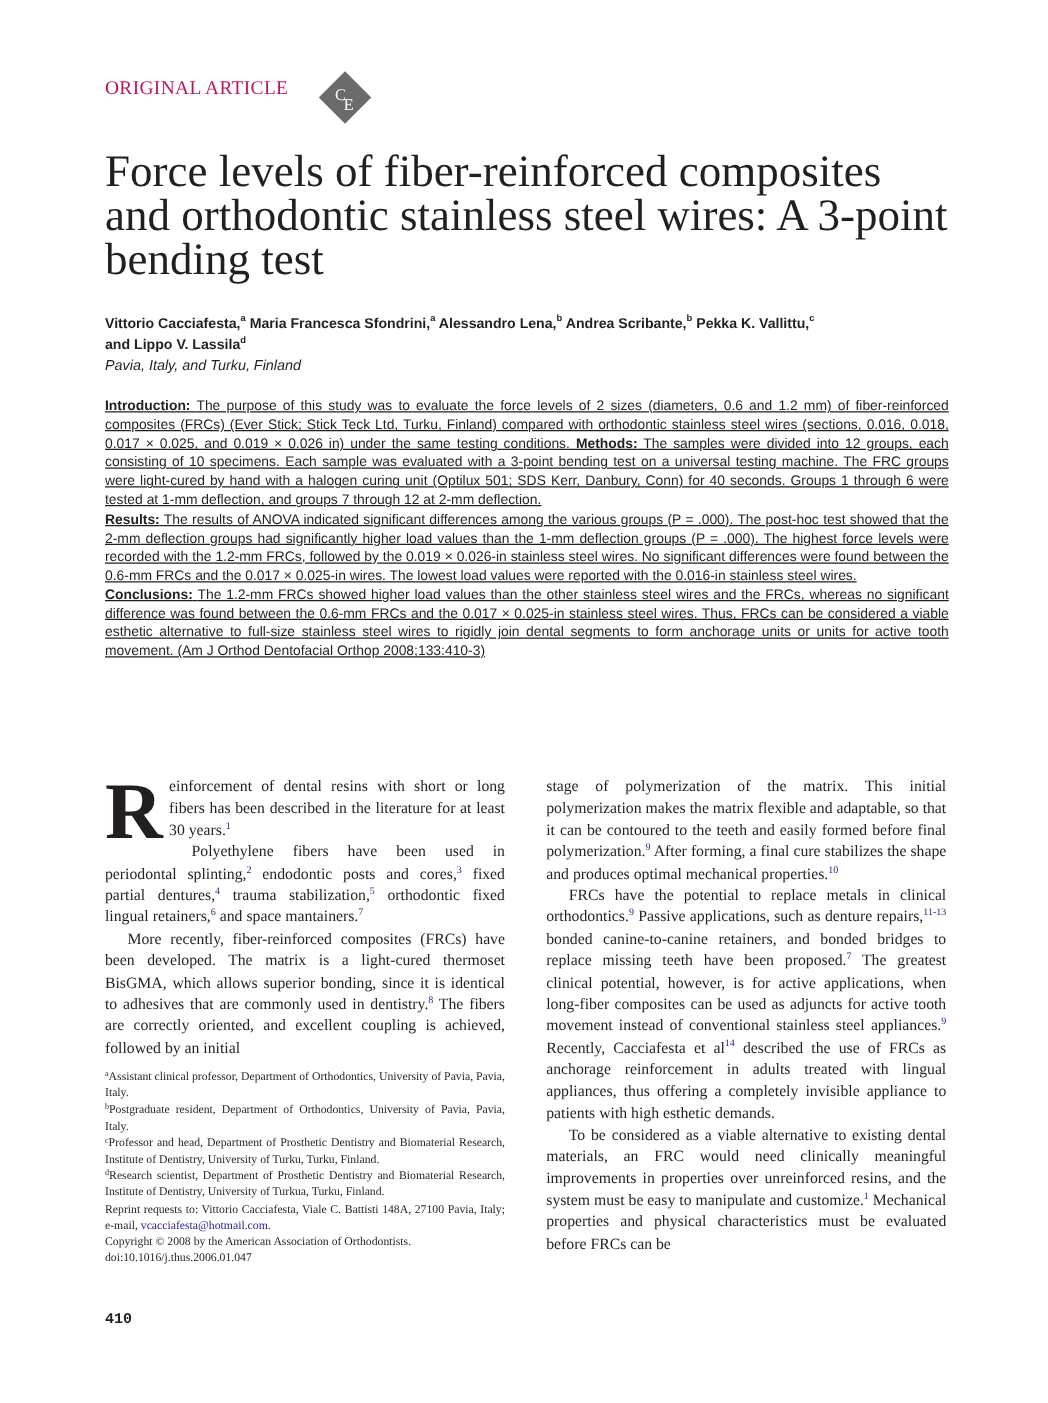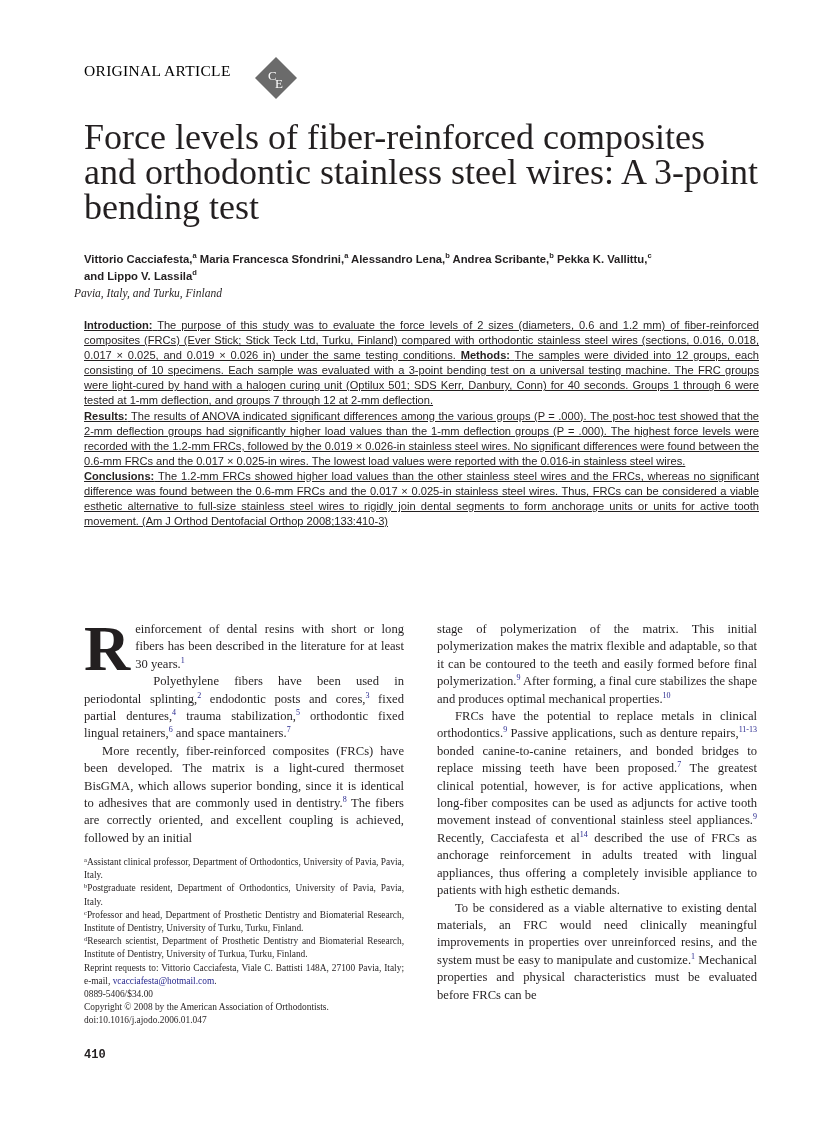--- a/index.html
+++ b/index.html
@@ -1,27 +1,27 @@
 <!DOCTYPE html>
 <html><head>
 <meta charset="utf-8">
 <style>
   html, body { margin: 0; padding: 0; background: #ffffff; }
   body { width: 838px; height: 1122px; position: relative; overflow: hidden; color: #231f20; }
   .page { position: absolute; left: 0; top: 0; width: 838px; height: 1122px; }
 
   .header { position: absolute; left: 84px; top: 60px; height: 40px; }
-  .section-label { font-family: "Liberation Serif", serif; font-size: 15.5px; letter-spacing: 0.3px; color: #000000; position: absolute; left: 0; top: 2px; white-space: nowrap; }
+  .section-label { font-family: "Liberation Serif", serif; font-size: 15.5px; letter-spacing: 0.3px; color: #be185d; position: absolute; left: 0; top: 2px; white-space: nowrap; }
   .ce-badge { position: absolute; left: 170px; top: -4px; width: 44px; height: 44px; }
 
   .title { position: absolute; left: 84px; top: 120px; width: 680px; font-family: "Liberation Serif", serif; font-size: 36px; line-height: 35px; color: #231f20; margin: 0; font-weight: normal; }
 
   .authors { position: absolute; left: 84px; top: 251px; width: 680px; font-family: "Liberation Sans", sans-serif; font-size: 11.3px; font-weight: bold; line-height: 17px; color: #231f20; }
   .authors sup { font-size: 7.5px; font-weight: bold; vertical-align: 5px; line-height: 0; }
-  .affil-loc { position: absolute; left: 74px; top: 287px; font-family: Liberation Serif, serif; font-style: italic; font-size: 11.5px; color: #231f20; }
+  .affil-loc { position: absolute; left: 84px; top: 287px; font-family: Liberation Sans, sans-serif; font-style: italic; font-size: 11.5px; color: #231f20; }
 
   .abstract { position: absolute; left: 84px; top: 318px; width: 675px; font-family: "Liberation Sans", sans-serif; font-size: 11.1px; line-height: 15.1px; color: #231f20; text-align: justify; text-decoration: underline; }
   .abstract b { font-weight: bold; }
 
   .col { position: absolute; top: 621px; width: 320px; font-family: "Liberation Serif", serif; font-size: 12.6px; line-height: 17.4px; color: #231f20; text-align: justify; }
   .col-left { left: 84px; }
   .col-right { left: 437px; }
   .col p { margin: 0; text-indent: 18px; }
   .col p.noindent { text-indent: 0; }
   .col sup { font-size: 8px; vertical-align: 5px; line-height: 0; color: #1f1f8a; }
@@ -76,23 +76,22 @@
     <p><span>Polyethylene fibers have been used in periodontal splinting,</span><sup>2</sup><span> endodontic posts and cores,</span><sup>3</sup><span> fixed partial dentures,</span><sup>4</sup><span> trauma stabilization,</span><sup>5</sup><span> orthodontic fixed lingual retainers,</span><sup>6</sup><span> and space mantainers.</span><sup>7</sup></p>
     <p><span>More recently, fiber-reinforced composites (FRCs) have been developed. The matrix is a light-cured thermoset BisGMA, which allows superior bonding, since it is identical to adhesives that are commonly used in dentistry.</span><sup>8</sup><span> The fibers are correctly oriented, and excellent coupling is achieved, followed by an initial</span></p>
   </div>
 
   <div class="footnotes">
     <div><sup>a</sup><span>Assistant clinical professor, Department of Orthodontics, University of Pavia, Pavia, Italy.</span></div>
     <div><sup>b</sup><span>Postgraduate resident, Department of Orthodontics, University of Pavia, Pavia, Italy.</span></div>
     <div><sup>c</sup><span>Professor and head, Department of Prosthetic Dentistry and Biomaterial Research, Institute of Dentistry, University of Turku, Turku, Finland.</span></div>
     <div><sup>d</sup><span>Research scientist, Department of Prosthetic Dentistry and Biomaterial Research, Institute of Dentistry, University of Turkua, Turku, Finland.</span></div>
     <div><span>Reprint requests to: Vittorio Cacciafesta, Viale C. Battisti 148A, 27100 Pavia, Italy; e-mail, </span><span class="email">vcacciafesta@hotmail.com</span><span>.</span></div>
-    <div>0889-5406/$34.00</div>
     <div>Copyright © 2008 by the American Association of Orthodontists.</div>
-    <div>doi:10.1016/j.ajodo.2006.01.047</div>
+    <div>doi:10.1016/j.thus.2006.01.047</div>
   </div>
 
   <div class="col col-right">
     <p class="noindent"><span>stage of polymerization of the matrix. This initial polymerization makes the matrix flexible and adaptable, so that it can be contoured to the teeth and easily formed before final polymerization.</span><sup>9</sup><span> After forming, a final cure stabilizes the shape and produces optimal mechanical properties.</span><sup>10</sup></p>
     <p><span>FRCs have the potential to replace metals in clinical orthodontics.</span><sup>9</sup><span> Passive applications, such as denture repairs,</span><sup>11-13</sup><span> bonded canine-to-canine retainers, and bonded bridges to replace missing teeth have been proposed.</span><sup>7</sup><span> The greatest clinical potential, however, is for active applications, when long-fiber composites can be used as adjuncts for active tooth movement instead of conventional stainless steel appliances.</span><sup>9</sup><span> Recently, Cacciafesta et al</span><sup>14</sup><span> described the use of FRCs as anchorage reinforcement in adults treated with lingual appliances, thus offering a completely invisible appliance to patients with high esthetic demands.</span></p>
     <p><span>To be considered as a viable alternative to existing dental materials, an FRC would need clinically meaningful improvements in properties over unreinforced resins, and the system must be easy to manipulate and customize.</span><sup>1</sup><span> Mechanical properties and physical characteristics must be evaluated before FRCs can be</span></p>
   </div>
 
   <div class="page-number">410</div>
 </div>

